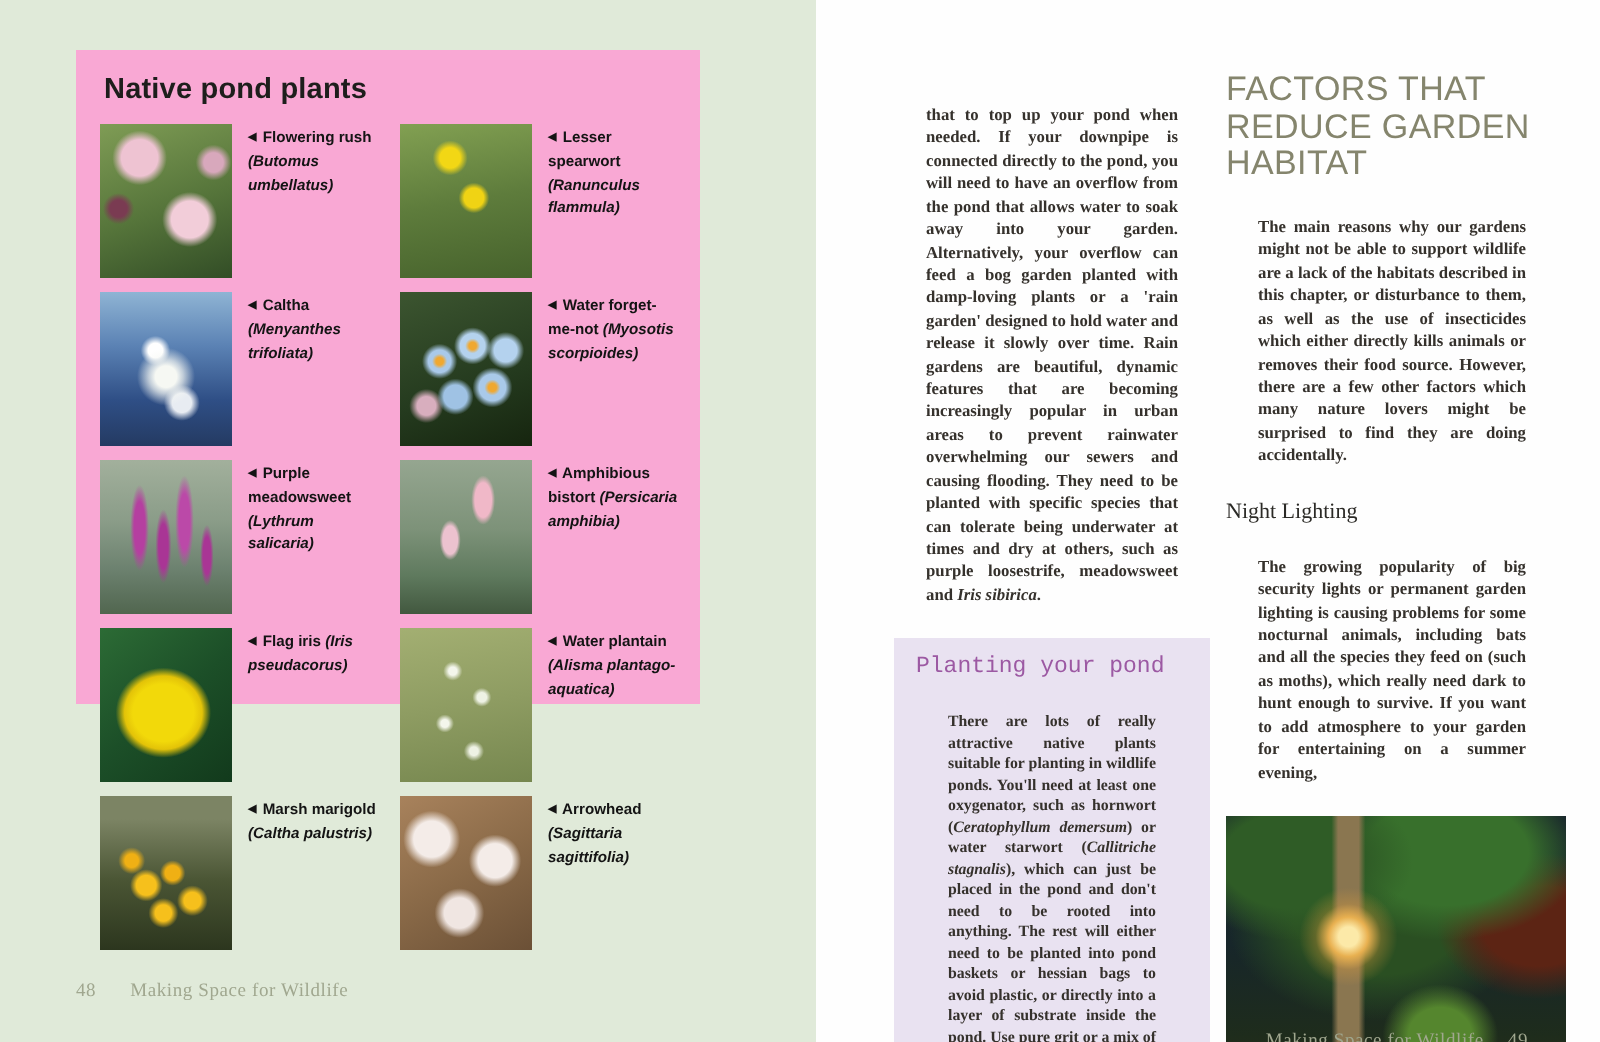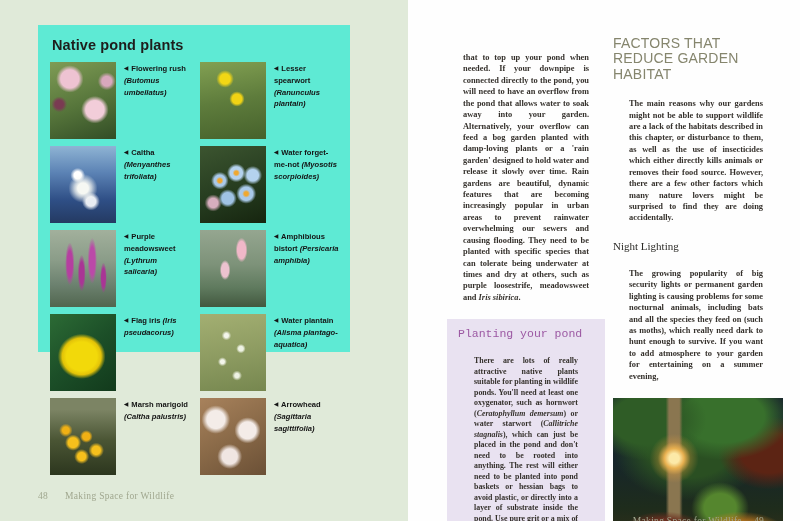--- a/index.html
+++ b/index.html
@@ -2,21 +2,21 @@
 <html><head>
 <meta charset="utf-8">
 <style>
   html,body{margin:0;padding:0;}
   body{width:800px;height:521px;position:relative;overflow:hidden;background:#fefefe;
        font-family:"Liberation Serif",serif;-webkit-font-smoothing:antialiased;}
   .page-left{position:absolute;left:0;top:0;width:408px;height:521px;background:#e0ead9;}
   .page-right{position:absolute;left:408px;top:0;width:392px;height:521px;background:#fefefe;}
 
   
-  .panel{position:absolute;left:38px;top:25px;width:312px;height:327px;background:#5eead4;
+  .panel{position:absolute;left:38px;top:25px;width:312px;height:327px;background:#f9a8d4;
          padding:10px 10px 8px 12px;box-sizing:border-box;}
   .panel h2{margin:2px 0 9px 2px;font-family:"Liberation Sans",sans-serif;font-weight:600;
             font-size:14.5px;color:#1e1e1c;letter-spacing:.1px;}
   .plant-grid{display:grid;grid-template-columns:1fr 1fr;column-gap:10px;row-gap:7px;}
   .plant-entry{display:flex;gap:8px;}
   .pimg{flex:0 0 66px;width:66px;height:77px;}
   .plabel{font-family:"Liberation Sans",sans-serif;font-size:7.6px;font-weight:bold;
           color:#141414;line-height:1.55;padding-top:1px;}
   .plabel .arrow{font-size:5.5px;vertical-align:1px;margin-right:1px;}
   .it{font-style:italic;}
@@ -89,21 +89,21 @@
   
   .col{position:absolute;top:36px;}
   .col1{left:39px;width:158px;}
   .col2{left:205px;width:166px;}
   .body{margin:16px;font-size:8.4px;line-height:1.36;color:#35312c;text-align:justify;font-weight:bold;}
   .box{margin-top:13px;background:#e9e2f1;padding:8px 11px 9px 11px;}
   .box h3{margin:0 0 5px 0;font-family:Liberation Mono, monospace;font-weight:normal;
           font-size:11.5px;color:#9c59a3;}
   .box .body{font-size:7.9px;line-height:1.33;}
   .section-heading{margin:0 0 7px 0;font-family:"Liberation Sans",sans-serif;font-weight:normal;
-          font-size:14px;line-height:1.1;color:#85856d;letter-spacing:.2px;}
+          font-size:17px;line-height:1.1;color:#85856d;letter-spacing:.2px;}
   .col2 h4{margin:11px 0 6px 0;font-family:Liberation Serif, serif;font-weight:normal;
           font-size:11px;color:#2b2a26;}
   .photo-lanterns{width:170px;height:183px;margin-top:10px;background:
     radial-gradient(circle at 36% 33%, #fce9a8 0 3%, #e8b050 6%, rgba(226,160,60,.3) 10%, rgba(0,0,0,0) 15%),
     radial-gradient(ellipse 30% 16% at 75% 78%, #c87c1e 0 60%, rgba(0,0,0,0) 100%),
     radial-gradient(ellipse 22% 12% at 16% 84%, #b06a28 0 60%, rgba(0,0,0,0) 100%),
     radial-gradient(ellipse 16% 9% at 45% 93%, #caa06a 0 60%, rgba(0,0,0,0) 100%),
     radial-gradient(ellipse 17% 14% at 63% 60%, #55862e 0 55%, rgba(0,0,0,0) 100%),
     radial-gradient(ellipse 24% 10% at 30% 72%, #6b2f20 0 55%, rgba(0,0,0,0) 100%),
     linear-gradient(90deg, rgba(0,0,0,0) 31%, #8a7650 33% 39%, rgba(0,0,0,0) 41%),
@@ -129,21 +129,21 @@
 <div class="page-left">
   <div class="panel">
     <h2>Native pond plants</h2>
     <div class="plant-grid">
         <div class="plant-entry">
           <div class="pimg img-flowering-rush"></div>
           <div class="plabel"><span class="arrow">◀</span><span> Flowering rush </span><span class="it">(Butomus umbellatus)</span></div>
         </div>
         <div class="plant-entry">
           <div class="pimg img-lesser-spearwort"></div>
-          <div class="plabel"><span class="arrow">◀</span><span> Lesser spearwort </span><span class="it">(Ranunculus plantain)</span></div>
+          <div class="plabel"><span class="arrow">◀</span><span> Lesser spearwort </span><span class="it">(Ranunculus flammula)</span></div>
         </div>
         <div class="plant-entry">
           <div class="pimg img-bogbean"></div>
           <div class="plabel"><span class="arrow">◀</span><span> Caltha </span><span class="it">(Menyanthes trifoliata)</span></div>
         </div>
         <div class="plant-entry">
           <div class="pimg img-water-forget-me-not"></div>
           <div class="plabel"><span class="arrow">◀</span><span> Water forget-me-not </span><span class="it">(Myosotis scorpioides)</span></div>
         </div>
         <div class="plant-entry">

